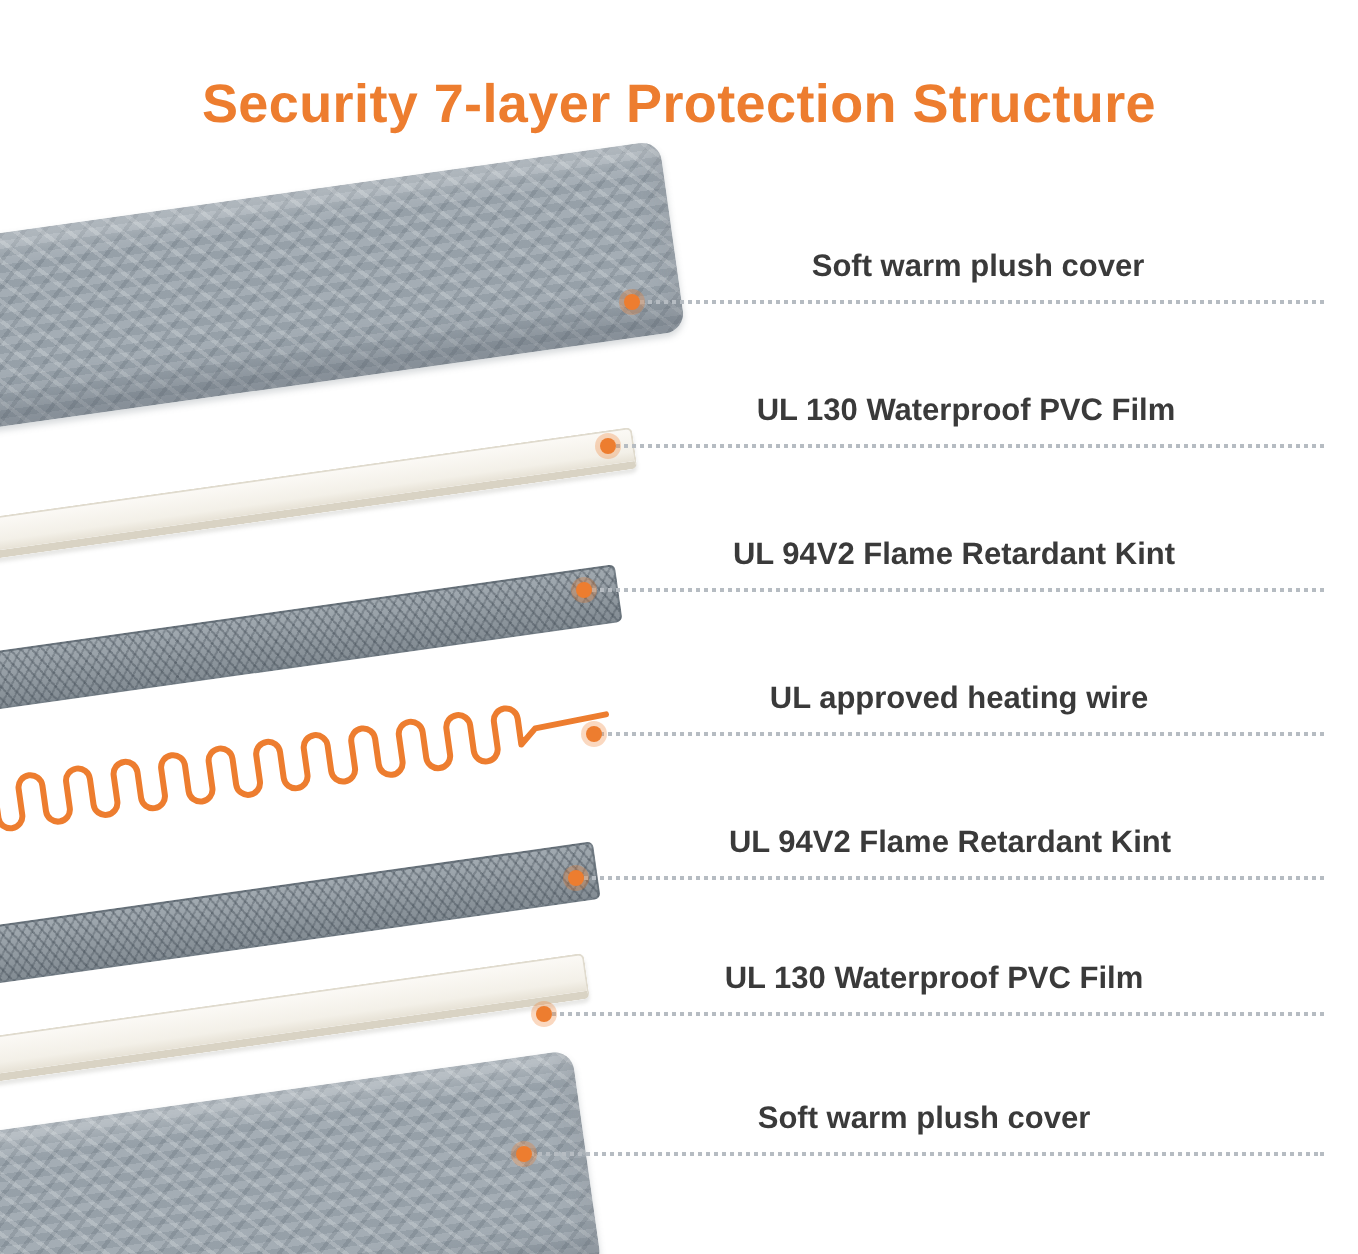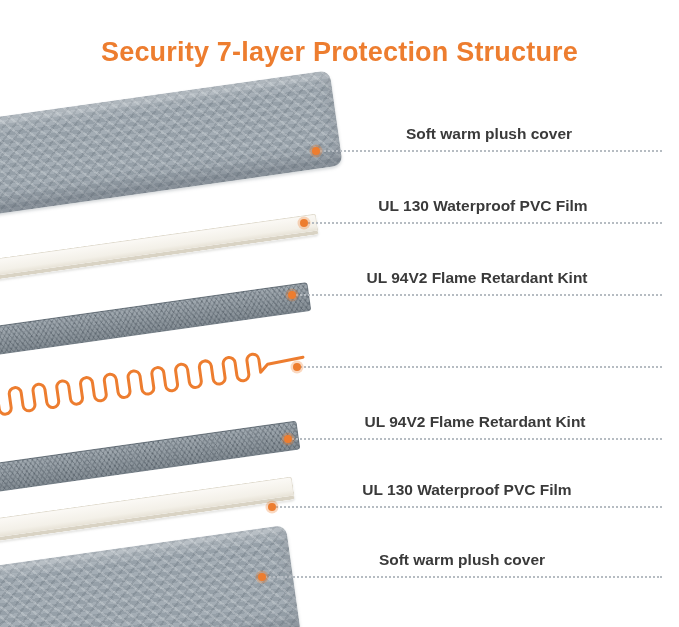--- a/index.html
+++ b/index.html
@@ -98,20 +98,21 @@
     <span class="label-text">UL 130 Waterproof PVC Film</span>
   </div>
 
   <div class="label-row" style="top:264px;left:292px;">
     <span class="leader-dot"></span>
     <span class="label-text">UL 94V2 Flame Retardant Kint</span>
   </div>
 
   <div class="label-row" style="top:336px;left:297px;">
     <span class="leader-dot"></span>
+    <span class="label-text">UL approved heating wire</span>
   </div>
 
   <div class="label-row" style="top:408px;left:288px;">
     <span class="leader-dot"></span>
     <span class="label-text">UL 94V2 Flame Retardant Kint</span>
   </div>
 
   <div class="label-row" style="top:476px;left:272px;">
     <span class="leader-dot"></span>
     <span class="label-text">UL 130 Waterproof PVC Film</span>

